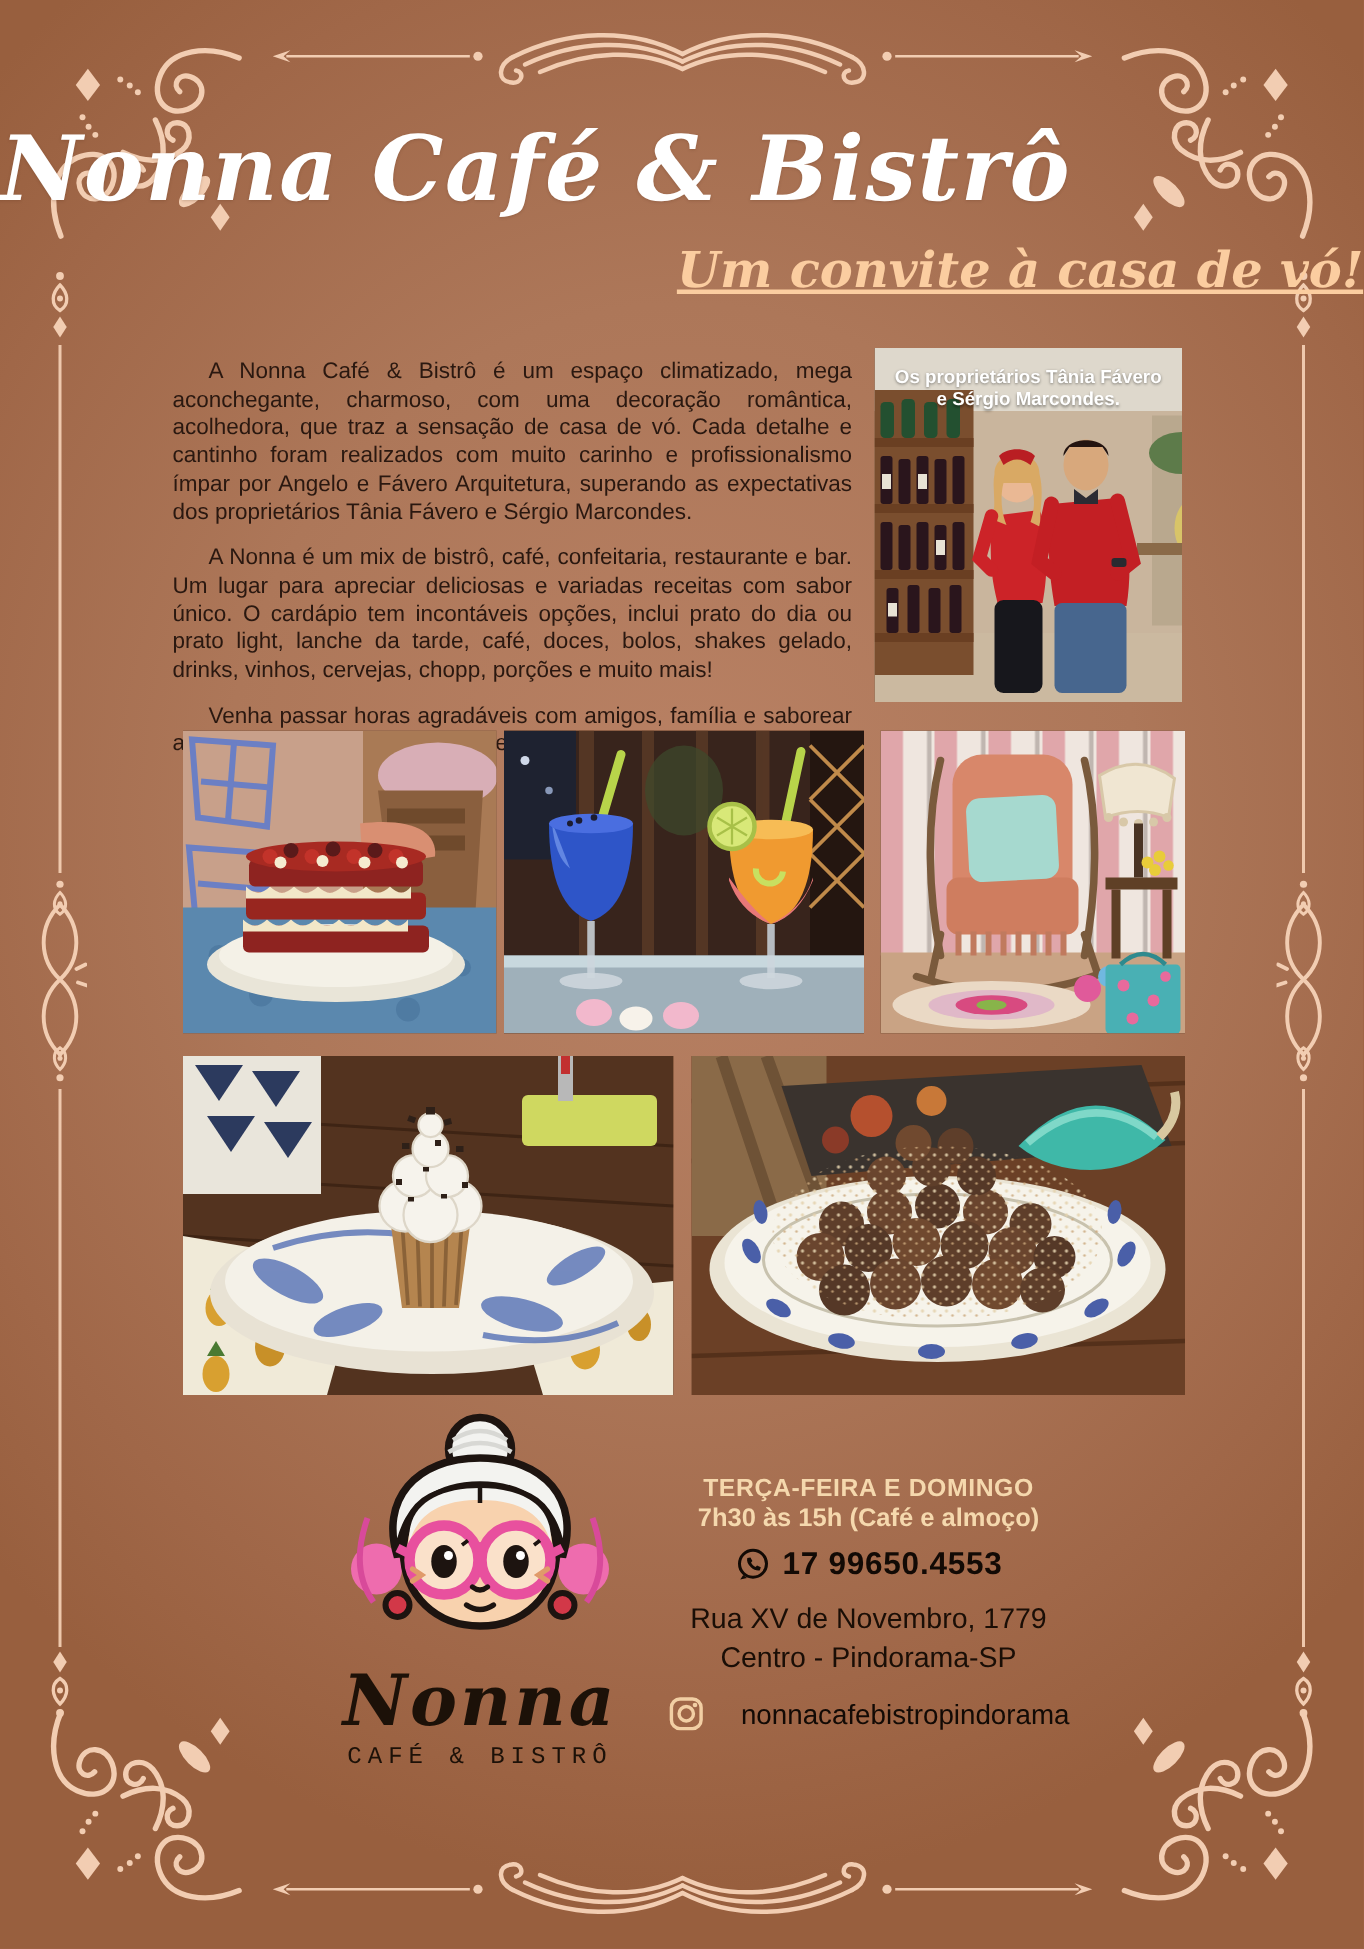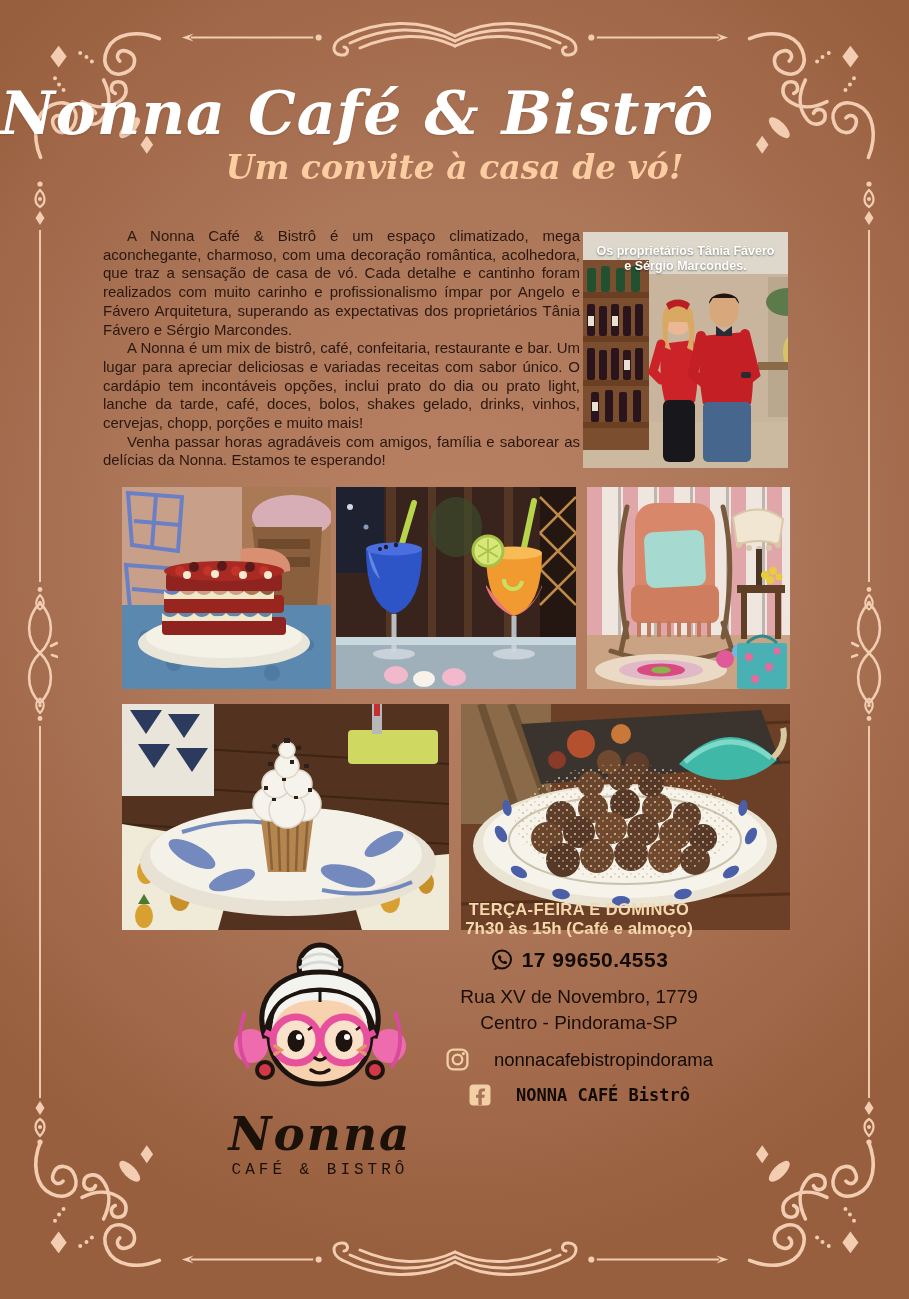--- a/index.html
+++ b/index.html
@@ -10,40 +10,40 @@
   }
   .abs{position:absolute;}
   .vline{position:absolute;width:2px;background:#f2cdb2;opacity:.95;}
   
   .title{
     position:absolute;left:0;top:78px;width:100%;
     font-family:"DejaVu Serif",serif;font-style:italic;font-weight:bold;
     font-size:60px;color:#ffffff;letter-spacing:1px;text-shadow:0 1px 2px rgba(90,50,30,.25);
   }
   .subtitle{
-    position:absolute;left:0;top:148px;width:100%;text-align:center;
+    position:absolute;left:0;top:160px;width:100%;text-align:right;
     font-family:"DejaVu Serif",serif;font-style:italic;font-weight:bold;
-    font-size:33px;color:#fbcda0;
+    font-size:33px;color:#fbcda0;text-decoration:underline;
   }
   
   .intro{position:absolute;left:103px;top:227px;width:477px;font-size:15px;line-height:18.7px;text-align:justify;color:#2a1810;}
-  .intro p{margin:0;text-indent:24px;}
+  .intro p{margin:12px;text-indent:24px;}
   
   .photo{position:absolute;overflow:hidden;background:#7a5136;}
   .photo svg{display:block;}
   .owners-caption{
     position:absolute;left:0;top:12px;width:100%;text-align:center;color:#fff;
     font-weight:bold;font-size:12.5px;line-height:15px;text-shadow:0 1px 2px rgba(0,0,0,.45);
   }
   
   .logo-block{position:absolute;left:198px;top:942px;width:244px;text-align:center;}
   .logo-name{font-family:"DejaVu Serif",serif;font-style:italic;font-weight:bold;font-size:47px;color:#1c1108;margin-top:-8px;letter-spacing:2px;}
   .logo-tagline{font-family:Liberation Mono, monospace;font-size:16px;color:#1c1108;letter-spacing:4px;margin-top:0;}
   
-  .contact{position:absolute;left:428px;top:900px;width:302px;text-align:center;}
+  .contact{position:absolute;left:428px;top:983px;width:302px;text-align:center;}
   .sched-days{font-weight:bold;font-size:16.5px;color:#f5d8ad;letter-spacing:.4px;}
   .sched-hours{font-weight:bold;font-size:17px;color:#f5d8ad;margin-bottom:9px;}
   .phone-row{display:flex;justify-content:center;gap:8px;margin-top:7px;margin-bottom:12px;}
   .phone-number{font-weight:bold;font-size:21px;color:#120a05;letter-spacing:.5px;}
   .addr{font-size:19px;color:#1a0e06;line-height:26px;}
   .social-row{display:flex;align-items:center;justify-content:center;gap:24px;margin-top:11px;}
   .social-text{font-size:18.5px;color:#120a05;}
   .fb-text{font-family:"DejaVu Sans Mono","Liberation Mono",monospace;font-size:17px;font-weight:bold;color:#120a05;}
 </style>
 </head>
@@ -641,22 +641,15 @@
 
     <div class="social-row">
       <svg width="25" height="25" viewBox="0 0 24 24">
         <rect x="2.5" y="2.5" width="19" height="19" rx="5.5" fill="none" stroke="#f2cfa4" stroke-width="2.2"></rect>
         <circle cx="12" cy="12" r="4.6" fill="none" stroke="#f2cfa4" stroke-width="2.2"></circle>
         <circle cx="17.6" cy="6.4" r="1.5" fill="#f2cfa4"></circle>
       </svg>
       <span class="social-text">nonnacafebistropindorama</span>
     </div>
 
-    <div class="social-row">
-      <svg width="24" height="24" viewBox="0 0 24 24">
-        <rect x="1.5" y="1.5" width="21" height="21" rx="4" fill="#f2cfa4"></rect>
-        <path d="M13.8 22 v-7.2 h2.5 l.5-3 h-3 v-1.9 c0-.9 .4-1.7 1.8-1.7 h1.4 V5.6 c-.6-.1-1.6-.2-2.6-.2 c-2.4 0-4 1.4-4 4 v2.4 H8 v3 h2.4 V22 Z" fill="#a87356"></path>
-      </svg>
-      <span class="fb-text">NONNA CAFÉ Bistrô</span>
-    </div>
   </div>
 
 </div>
 
 </body></html>

